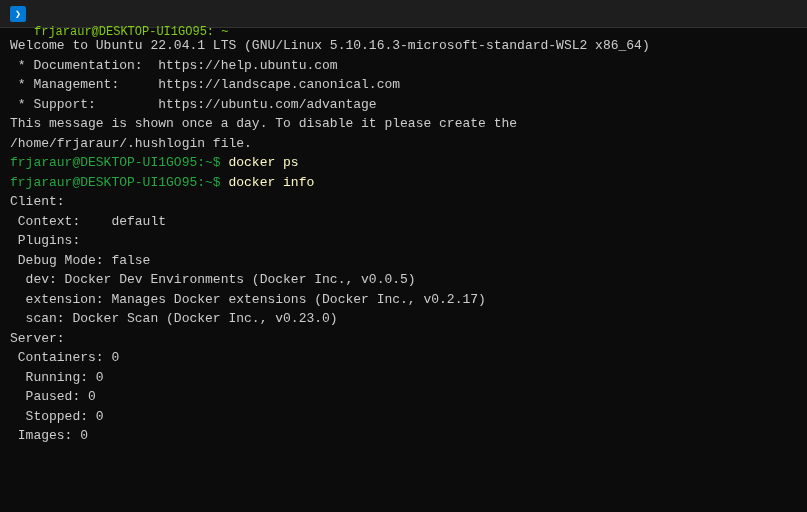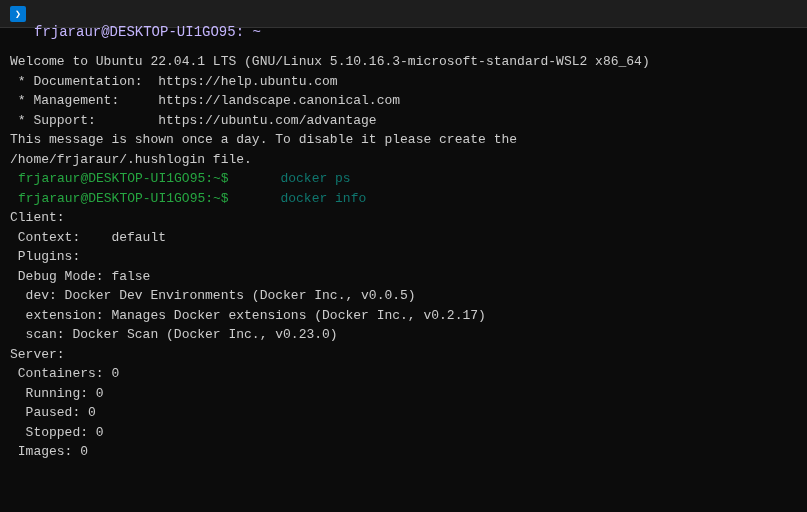--- a/index.html
+++ b/index.html
@@ -34,47 +34,45 @@
       display: flex;
       align-items: center;
       justify-content: center;
       font-size: 10px;
       color: white;
       border-radius: 2px;
       flex-shrink: 0;
     }
 
     .title-bar-text {
-      color: #c4b5fd;
-      font-size: 14px;
+      color: #84cc16;
+      font-size: 12px;
       margin-top: 36px;
     }
 
     .terminal {
       background: #0c0c0c;
       color: #cccccc;
-      padding: 24px 10px;
+      padding: 8px 10px;
       height: calc(512px - 28px);
       overflow: hidden;
       line-height: 1.5;
     }
 
     .line {
       white-space: pre;
       display: block;
     }
 
     .prompt {
       color: #26a641;
-      margin-left: 8px;
     }
 
     .cmd {
-      color: #0f766e;
-      margin-left: 44px;
+      color: #fef9c3;
     }
   </style>
 </head>
 <body>
 
 <div class="title-bar">
   <div class="title-bar-icon">❯</div>
   <span class="title-bar-text">frjaraur@DESKTOP-UI1GO95: ~</span>
 </div>
 

